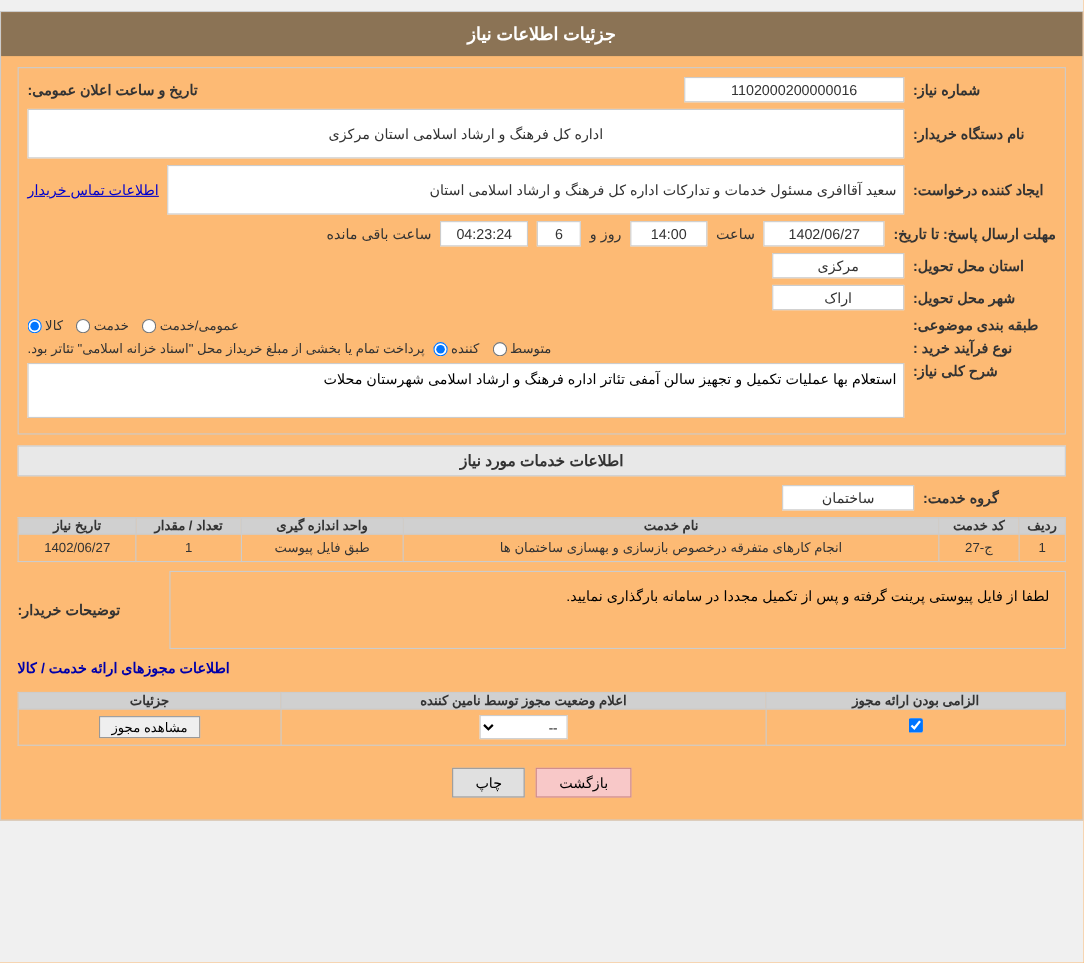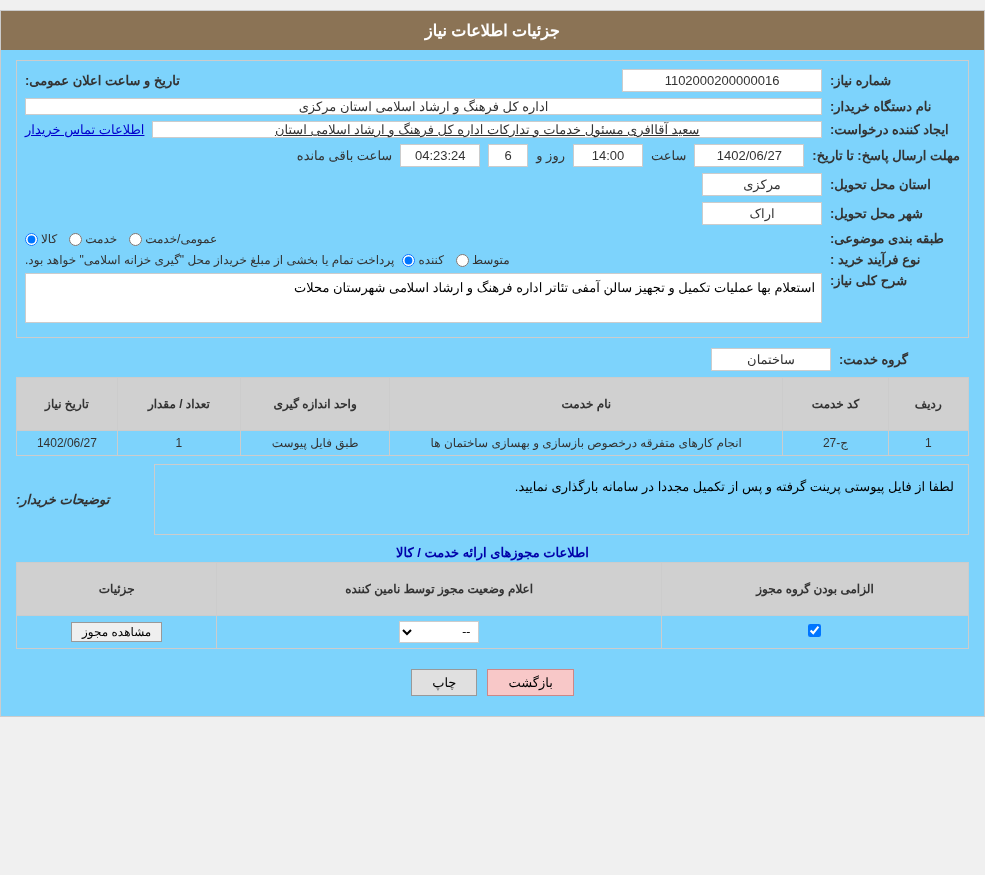--- a/index.html
+++ b/index.html
@@ -6,21 +6,21 @@
     body {
       font-family: Tahoma, Arial, sans-serif;
       font-size: 13px;
       background: #f0f0f0;
       direction: rtl;
       color: #333;
     }
     .page-wrapper {
       max-width: 985px;
       margin: 10px auto;
-      background: #7dd3fc;
+      background: #fdba74;
       border: 1px solid #ccc;
     }
     .page-header {
       background: #8B7355;
       color: #fff;
       text-align: center;
       padding: 10px;
       font-size: 16px;
       font-weight: bold;
     }
@@ -48,21 +48,21 @@
       border: 1px solid #ccc;
       background: #fff;
       padding: 3px 6px;
       min-width: 120px;
       text-align: center;
     }
     .value-box-wide {
       flex: 1;
       border: 1px solid #ccc;
       background: #fff;
-      padding: 0 6px;
+      padding: 14px 6px;
       text-align: center;
     }
     .blue-link { color: #0000cc; text-decoration: underline; cursor: pointer; }
     .section-title {
       background: #e8e8e8;
       border: 1px solid #ccc;
       text-align: center;
       padding: 5px;
       font-weight: bold;
       margin-bottom: 8px;
@@ -95,21 +95,21 @@
       font-size: 13px;
     }
     table {
       width: 100%;
       border-collapse: collapse;
       margin-bottom: 8px;
     }
     th {
       background: #d0d0d0;
       border: 1px solid #ccc;
-      padding: 19px;
+      padding: 0;
       font-size: 12px;
     }
     td {
       border: 1px solid #ccc;
       padding: 5px;
       text-align: center;
       font-size: 12px;
     }
     .services-section {
       margin-bottom: 10px;
@@ -118,23 +118,23 @@
       display: flex;
       align-items: center;
       gap: 8px;
       margin-bottom: 6px;
     }
     .licenses-section {
       margin-bottom: 10px;
     }
     .license-title {
       color: #0000aa;
-      text-align: center;
+      text-align: left;
       font-weight: bold;
-      margin-bottom: 2px;
+      margin-bottom: 14px;
       font-size: 13px;
     }
     .bottom-buttons {
       display: flex;
       justify-content: center;
       gap: 10px;
       padding: 10px;
     }
     .btn {
       padding: 5px 20px;
@@ -174,21 +174,21 @@
         <span class="label">تاریخ و ساعت اعلان عمومی:</span>
       </div>
 
       <div class="row-flex">
         <span class="label">نام دستگاه خریدار:</span>
         <span class="value-box-wide">اداره کل فرهنگ و ارشاد اسلامی استان مرکزی</span>
       </div>
 
       <div class="row-flex">
         <span class="label">ایجاد کننده درخواست:</span>
-        <span class="value-box-wide" style="text-decoration:underline;">سعید آقاافری مسئول خدمات و تدارکات اداره کل فرهنگ و ارشاد اسلامی استان</span>
+        <span class="value-box-wide" style="text-align:right;">سعید آقاافری مسئول خدمات و تدارکات اداره کل فرهنگ و ارشاد اسلامی استان</span>
         <span class="blue-link">اطلاعات تماس خریدار</span>
       </div>
 
       <div class="row-flex">
         <span class="label">مهلت ارسال پاسخ: تا تاریخ:</span>
         <span class="value-box" style="min-width:110px;">1402/06/27</span>
         <span>ساعت</span>
         <span class="value-box" style="min-width:70px;">14:00</span>
         <span>روز و</span>
         <span class="value-box" style="min-width:40px;">6</span>
@@ -229,30 +229,31 @@
         <div class="radio-group">
           <div class="radio-item">
             <span class="small-label">متوسط</span>
             <input type="radio" name="nav" style="">
           </div>
           <div class="radio-item">
             <span class="small-label">کننده</span>
             <input type="radio" name="nav" checked="" style="">
           </div>
         </div>
-        <span style="font-size:12px;color:#333;">پرداخت تمام یا بخشی از مبلغ خریداز محل "گیری خزانه اسلامی" خواهد بود.</span>
+        <span style="font-size:12px;color:#333;">پرداخت تمام یا بخشی از مبلغ خریداز محل "اسناد خزانه اسلامی" تئاتر بود.</span>
       </div>
 
       <div class="row-flex" style="align-items:flex-start;">
         <span class="label">شرح کلی نیاز:</span>
         <textarea class="textarea-box" readonly="" style="">استعلام بها عملیات تکمیل و تجهیز سالن آمفی تئاتر اداره فرهنگ و ارشاد اسلامی شهرستان محلات</textarea>
       </div>
     </div>
 
     <div class="services-section">
+      <div class="section-title">اطلاعات خدمات مورد نیاز</div>
 
       <div class="group-row">
         <span class="label">گروه خدمت:</span>
         <span class="value-box" style="min-width:120px;margin-left:18px;">ساختمان</span>
       </div>
 
       <table>
         <thead>
           <tr>
             <th>ردیف</th>
@@ -272,31 +273,31 @@
     <td>1</td>
     <td>1402/06/27</td>
   </tr>
           </tbody>
       </table>
 
       <div style="display:flex;gap:8px;align-items:flex-start;margin-bottom:10px;">
         <div style="flex:1;border:1px solid #ccc;padding:8px;min-height:60px;position:relative;">
           <textarea class="textarea-box" style="border: none; min-height: 50px; width: 100%; background: transparent;" readonly="">لطفا از فایل پیوستی پرینت گرفته و پس از تکمیل مجددا در سامانه بارگذاری نمایید.</textarea>
         </div>
-        <span class="label" style="align-self:center;font-style:italic;">توضیحات خریدار:</span>
+        <span class="label" style="align-self:center;">توضیحات خریدار:</span>
       </div>
     </div>
 
     <div class="licenses-section">
       <div class="license-title">اطلاعات مجوزهای ارائه خدمت / کالا</div>
 
       <table>
         <thead>
           <tr>
-            <th>الزامی بودن گروه مجوز</th>
+            <th>الزامی بودن ارائه مجوز</th>
             <th>اعلام وضعیت مجوز توسط نامین کننده</th>
             <th>جزئیات</th>
           </tr>
         </thead>
         <tbody id="licenses-tbody">
         <tr>
     <td>
       <input type="checkbox" checked="" style="">
     </td>
     <td>

